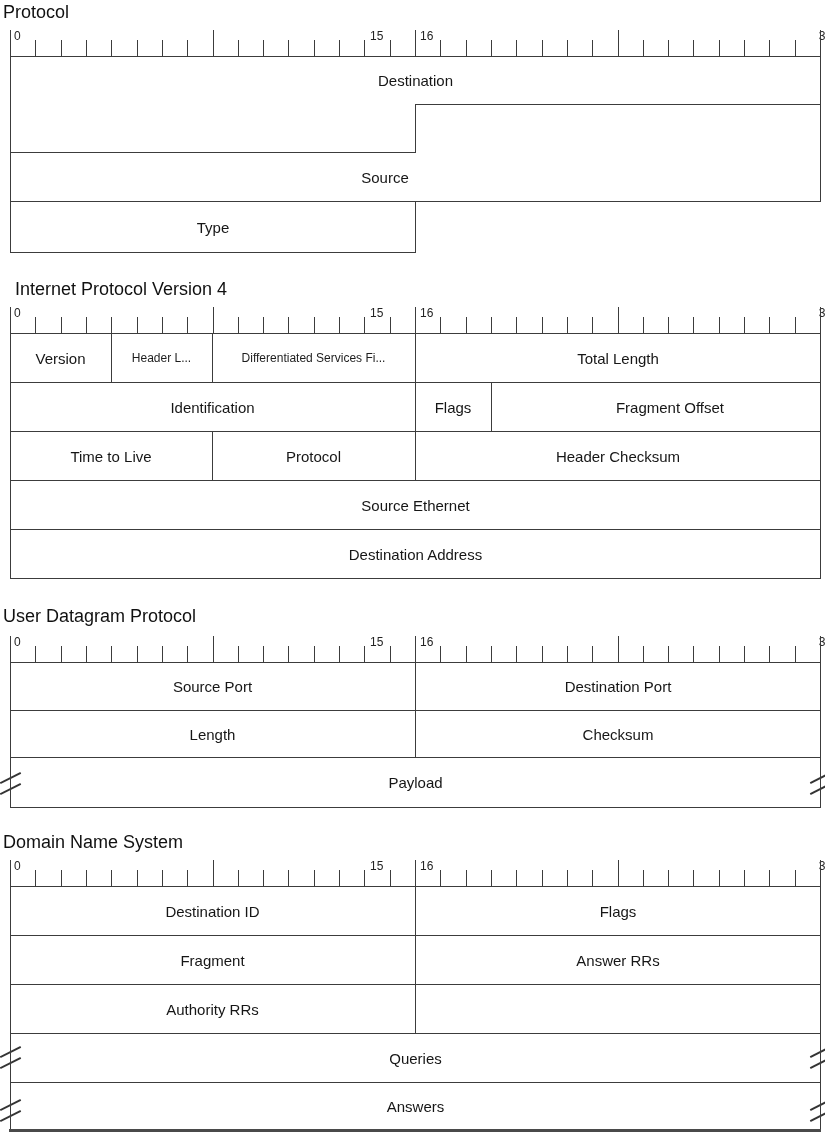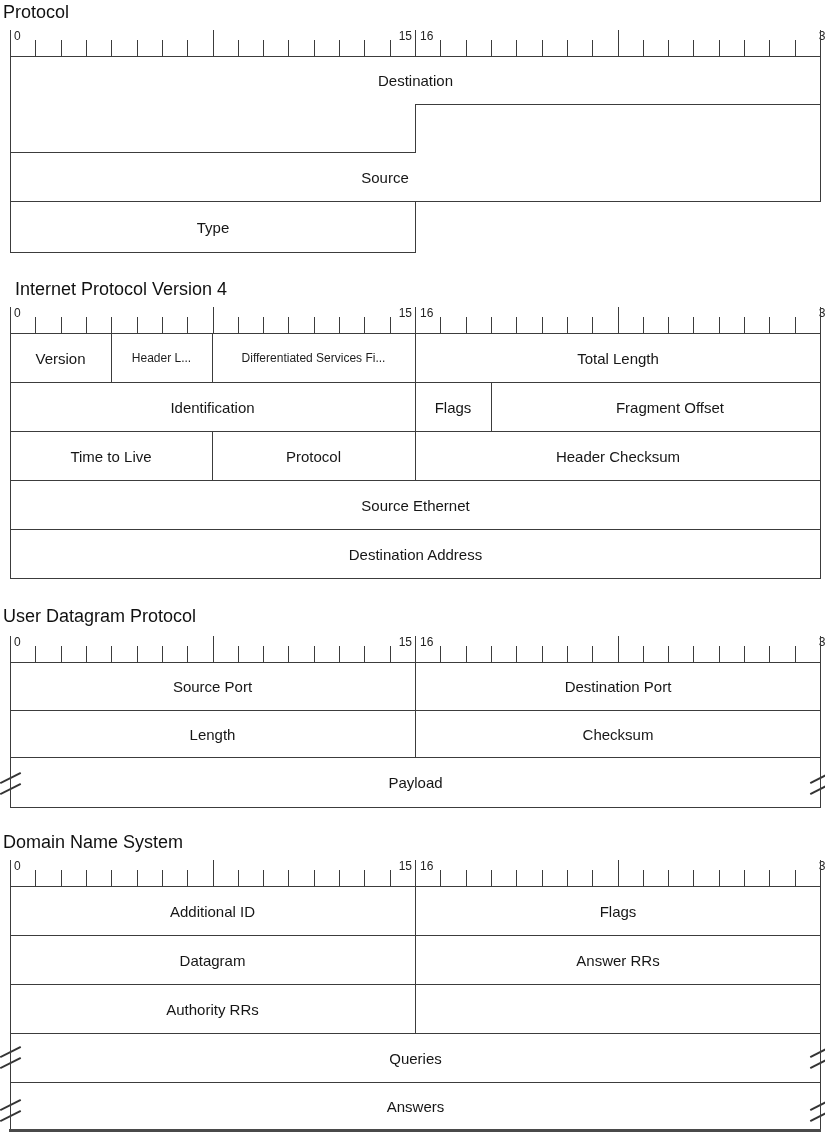--- a/index.html
+++ b/index.html
@@ -12,21 +12,21 @@
     white-space:nowrap;letter-spacing:0px;
   }
   .cell{
     position:absolute;display:flex;align-items:center;justify-content:center;
     font-size:15px;color:#161616;white-space:nowrap;
   }
   .cell.small{font-size:12px;color:#1d1d1d;}
   .ruler{position:absolute;width:810px;height:26px;}
   .rl{position:absolute;font-size:12px;color:#232323;top:0;line-height:13px;}
   .rl.r0{left:4px;}
-  .rl.r15{left:360px;width:42px;text-align:right;}
+  .rl.r15{left:360px;width:42px;text-align:left;}
   .rl.r16{left:410px;}
   .rl.r31{left:782px;width:40px;text-align:right;}
   .line{position:absolute;background:#3c3c3c;}
   .tick{position:absolute;width:1px;background:#3c3c3c;}
   .tear{
     position:absolute;width:23px;height:2px;background:#343434;
     transform:rotate(-27deg);
   }
 </style>
 </head>
@@ -200,23 +200,23 @@
   <div class="cell" style="left:415px;top:432px;width:406px;height:48px">Header Checksum</div>
   <div class="cell" style="left:10px;top:481px;width:811px;height:48px">Source Ethernet</div>
   <div class="cell" style="left:10px;top:530px;width:811px;height:48px">Destination Address</div>
 
   <div class="cell" style="left:10px;top:663px;width:405px;height:47px">Source Port</div>
   <div class="cell" style="left:415px;top:663px;width:406px;height:47px">Destination Port</div>
   <div class="cell" style="left:10px;top:711px;width:405px;height:46px">Length</div>
   <div class="cell" style="left:415px;top:711px;width:406px;height:46px">Checksum</div>
   <div class="cell" style="left:10px;top:758px;width:811px;height:49px">Payload</div>
 
-  <div class="cell" style="left:10px;top:887px;width:405px;height:48px">Additional ID</div>
+  <div class="cell" style="left:10px;top:887px;width:405px;height:48px">Destination ID</div>
   <div class="cell" style="left:415px;top:887px;width:406px;height:48px">Flags</div>
-  <div class="cell" style="left:10px;top:936px;width:405px;height:48px">Datagram</div>
+  <div class="cell" style="left:10px;top:936px;width:405px;height:48px">Fragment</div>
   <div class="cell" style="left:415px;top:936px;width:406px;height:48px">Answer RRs</div>
   <div class="cell" style="left:10px;top:985px;width:405px;height:48px">Authority RRs</div>
   <div class="cell" style="left:10px;top:1034px;width:811px;height:48px">Queries</div>
   <div class="cell" style="left:10px;top:1083px;width:811px;height:46px">Answers</div>
 
   <div class="tear" style="left:-1px;top:777px"></div>
   <div class="tear" style="left:-1px;top:788px"></div>
   <div class="tear" style="left:809px;top:777px"></div>
   <div class="tear" style="left:809px;top:788px"></div>
   <div class="tear" style="left:-1px;top:1051px"></div>

